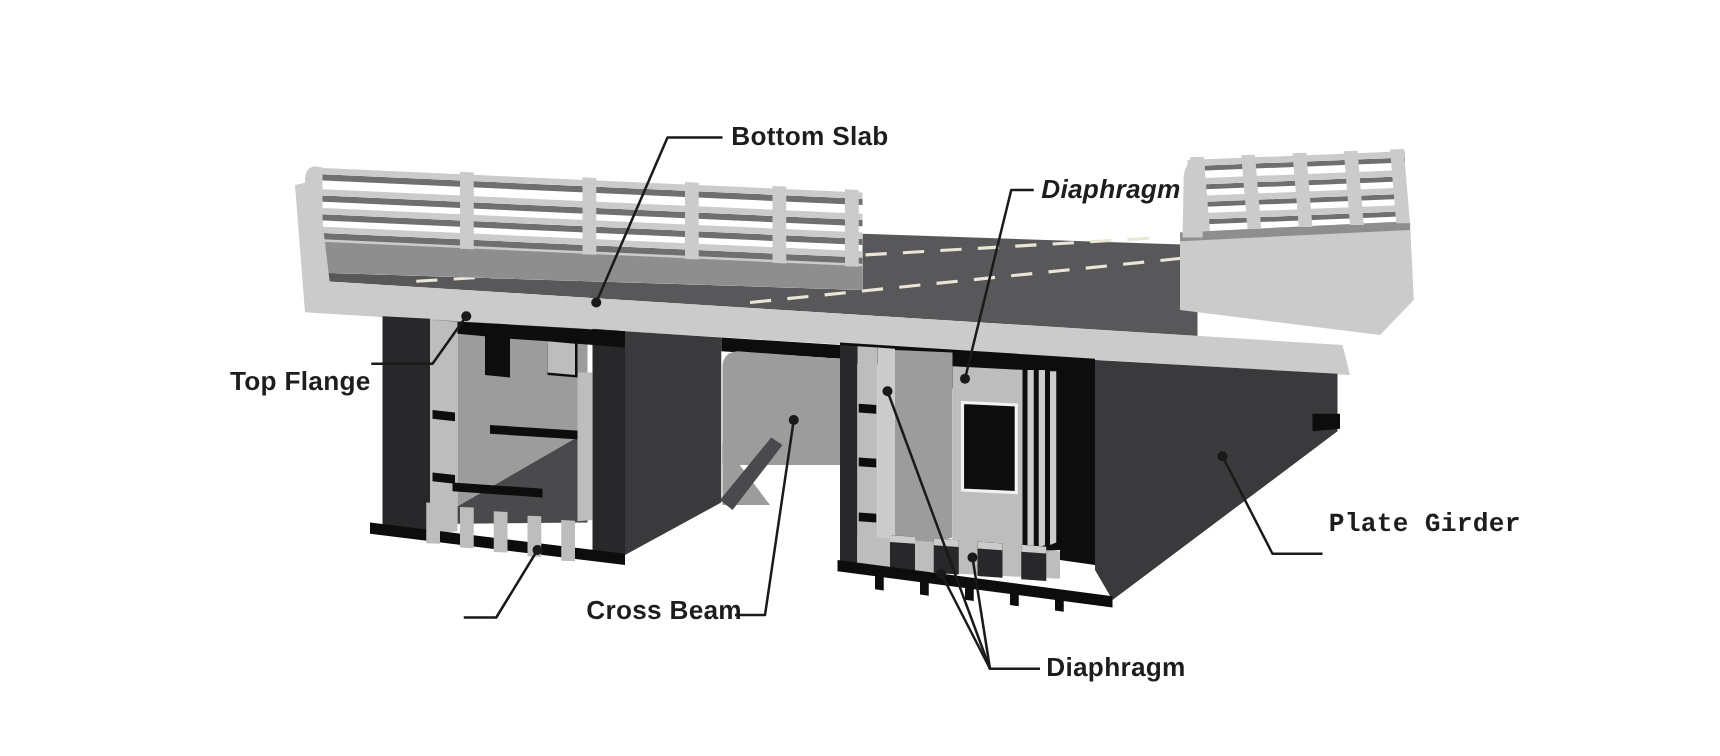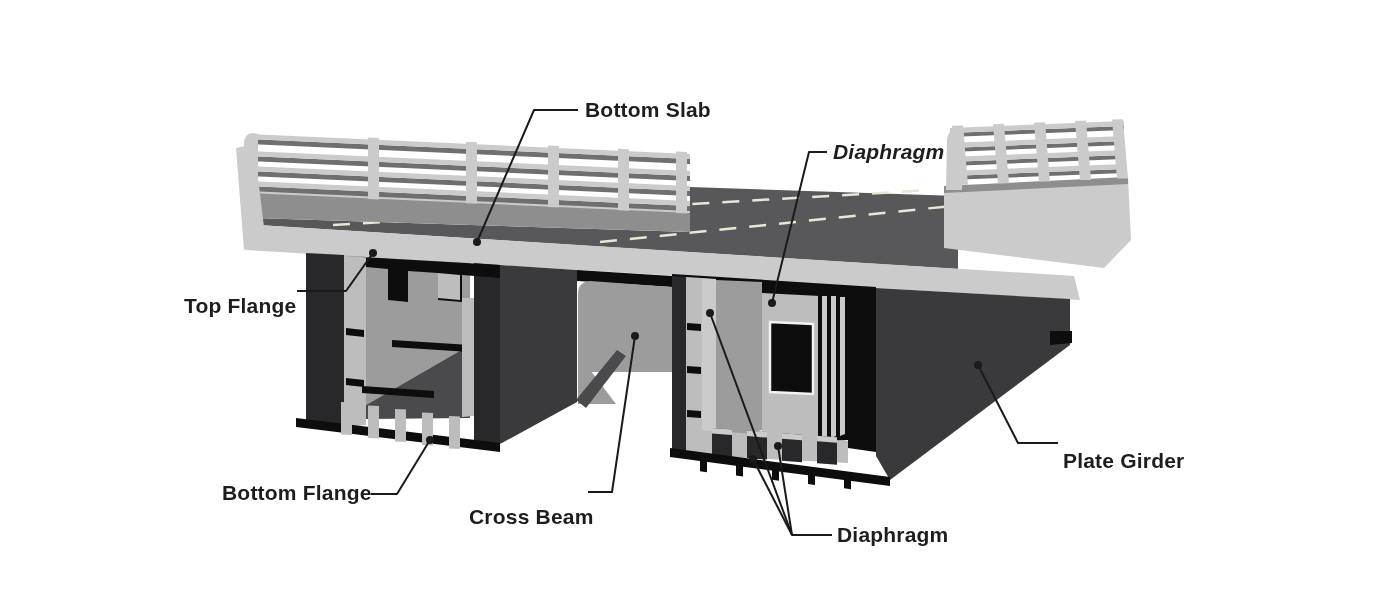--- a/index.html
+++ b/index.html
@@ -193,17 +193,16 @@
       <circle cx="710" cy="313" r="4" stroke="none"></circle>
       <circle cx="753" cy="459" r="4" stroke="none"></circle>
       <circle cx="778" cy="446" r="4" stroke="none"></circle>
     </g>
   </g>
 </svg>
 
   <div class="lbl" style="left: 585px; top: 97px;">Bottom Slab</div>
   <div class="lbl" style="left: 833px; top: 139px; font-style: italic;">Diaphragm</div>
   <div class="lbl" style="left: 184px; top: 293px;">Top Flange</div>
-  <div class="lbl" style="left: 222px; top: 480px;">Bottom Flange</div>
-  <div class="lbl" style="left: 469px; top: 504px;">Cross Beam</div>
-  <div class="lbl" style="left: 1063px; top: 448px;">Plate Girder</div>
+  <div class="lbl" style="left: 469px; top: 476px;">Cross Beam</div>
+  <div class="lbl" style="left: 1063px; top: 408px; font-family: Liberation Mono, monospace;">Plate Girder</div>
   <div class="lbl" style="left: 837px; top: 522px;">Diaphragm</div>
 </div>
 
 </body></html>

